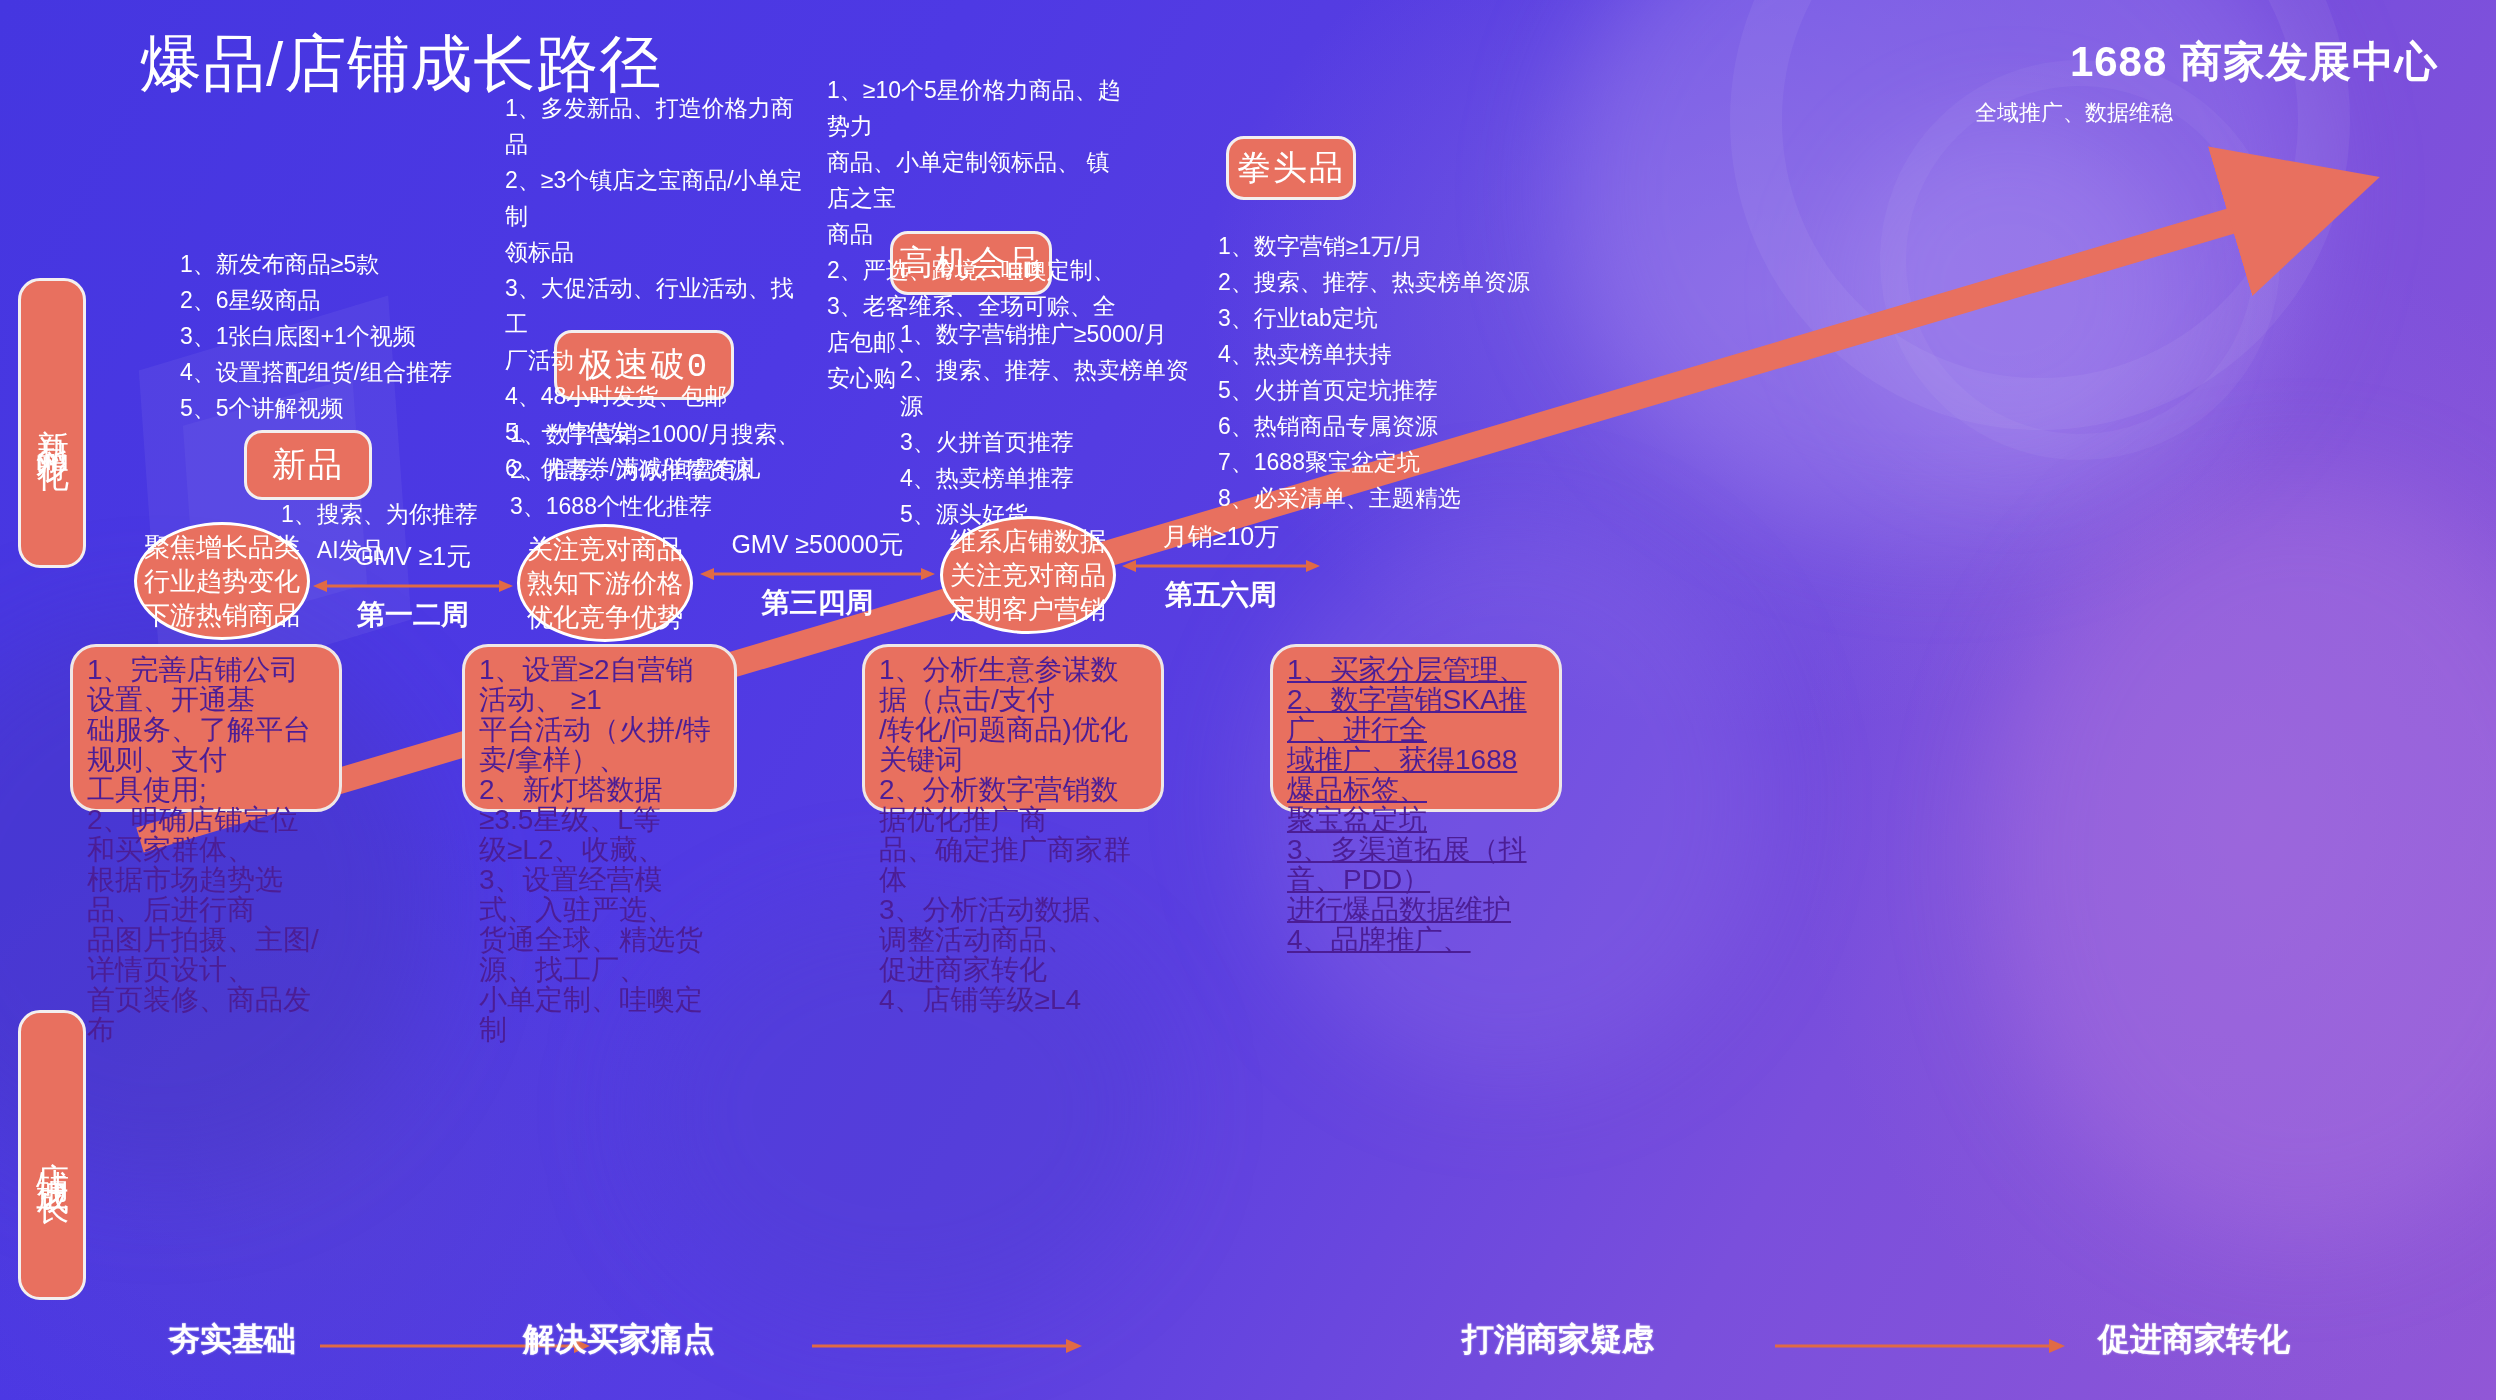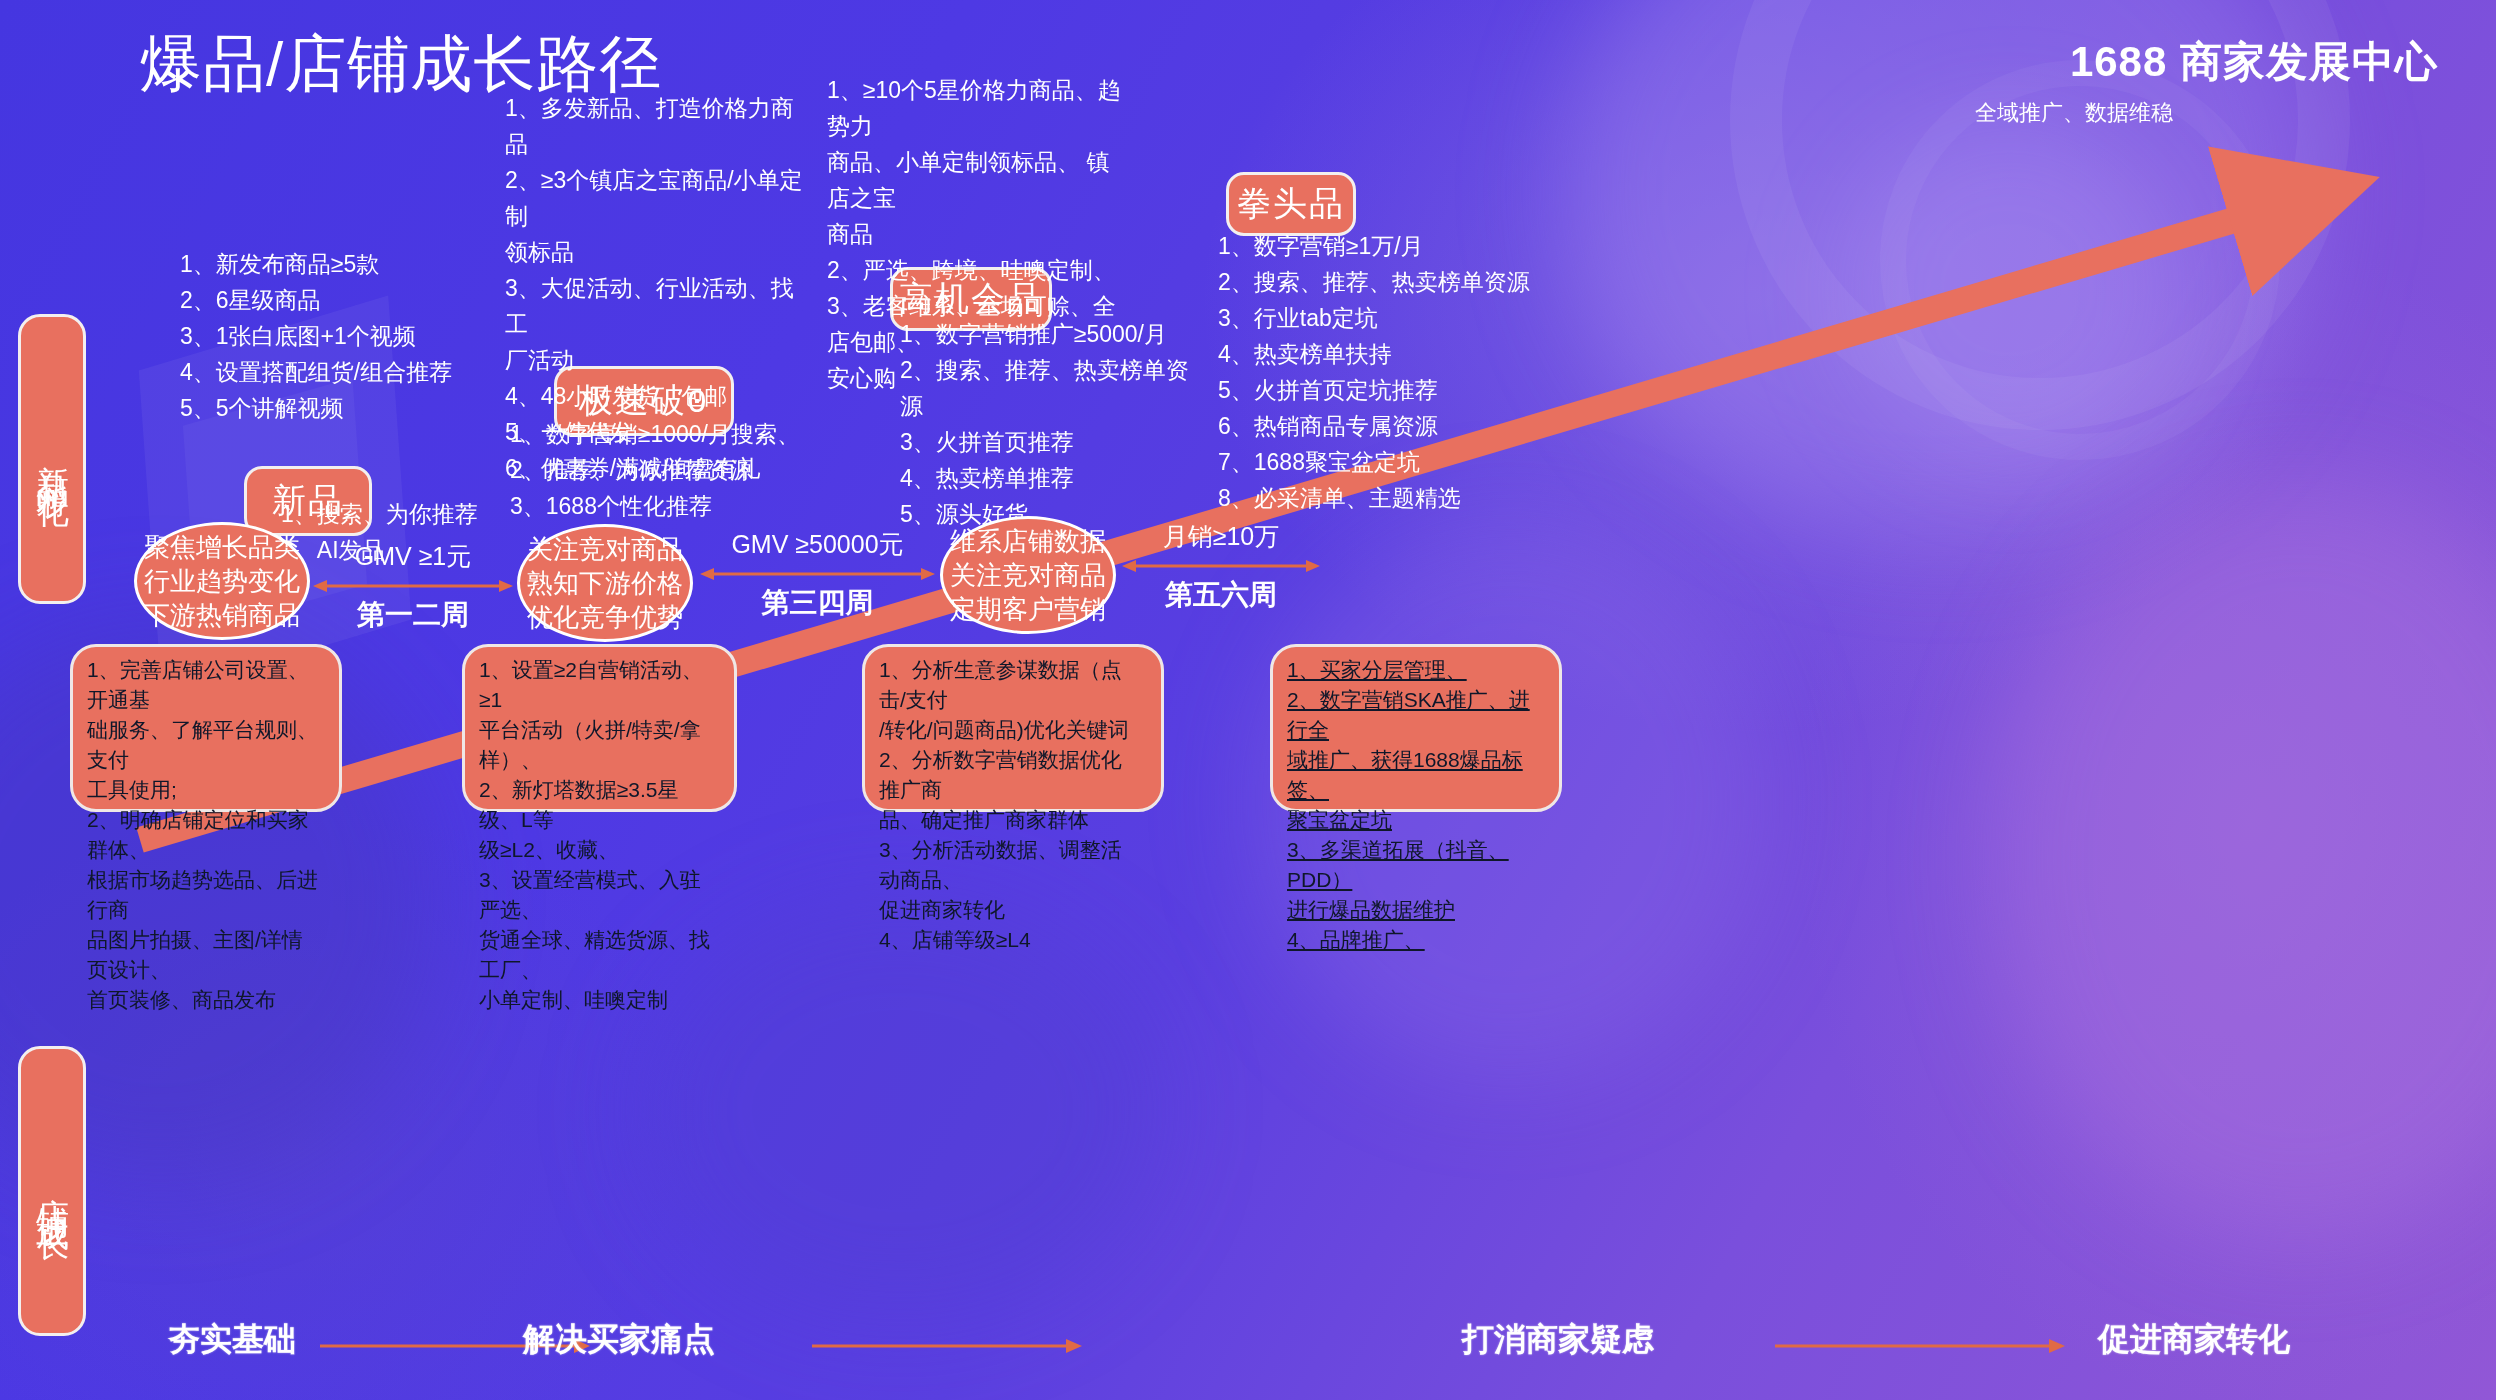--- a/index.html
+++ b/index.html
@@ -78,21 +78,20 @@
   .pill {
     position: absolute;
     background: #e8705f;
     border: 3px solid #f3efef;
     border-radius: 18px;
     color: #ffffff;
     display: flex; align-items: center; justify-content: center;
     text-align: center;
     font-size: 34px;
     letter-spacing: 2px;
-    margin-top: 36px;
   }
   .pill.vertical {
     writing-mode: vertical-rl;
     border-radius: 22px;
     letter-spacing: 10px;
     font-size: 33px;
   }
 
   
   .spec {
@@ -115,22 +114,22 @@
     font-size: 26px; line-height: 34px;
     text-align: center;
   }
 
   
   .card {
     position: absolute;
     background: #e8705f;
     border: 3px solid #efe7e6;
     border-radius: 26px;
-    color: #0f172a;
-    font-size: 21px;
+    color: #4c1d95;
+    font-size: 28px;
     line-height: 30px;
     padding: 8px 20px 8px 14px;
     white-space: pre-wrap;
   }
 
   
   .conn { position: absolute; }
   .conn .gmv {
     position: absolute; left: 0; top: 0; width: 100%;
     text-align: center; color: #fff; font-size: 25px; white-space: nowrap;

